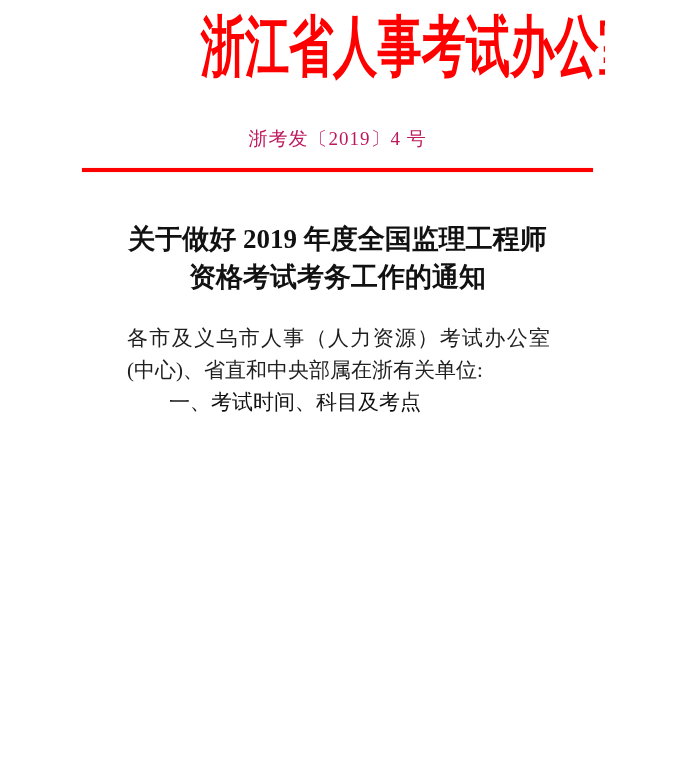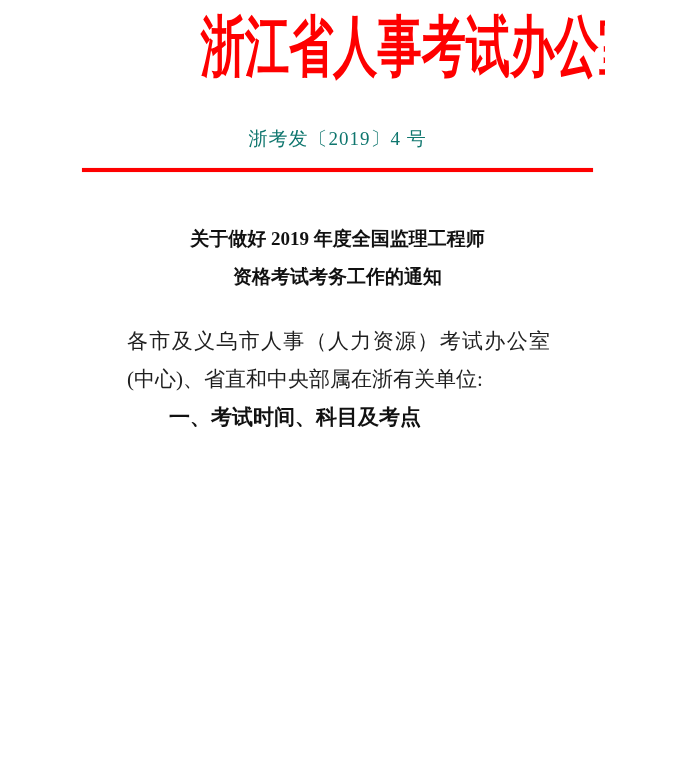--- a/index.html
+++ b/index.html
@@ -29,53 +29,53 @@
     white-space: nowrap;
     transform: scaleX(0.67);
     transform-origin: center;
     letter-spacing: 0px;
   }
   .doc-number {
     margin-top: 48px;
     text-align: center;
     font-size: 19px;
     line-height: 22px;
-    color: #0f766e;
+    color: #be185d;
     letter-spacing: 1px;
   }
   .red-rule {
     margin: 18px 12px 0 12px;
     height: 4px;
     background: #fe0000;
     box-shadow: 0 0 1px #ff6666;
   }
   
   .notice-title {
     margin-top: 48px;
     text-align: center;
     font-weight: bold;
-    font-size: 19px;
+    font-size: 27px;
     line-height: 38px;
     color: #111111;
   }
   
   .body-text {
     margin: 26px 55px 16px 57px;
     font-size: 21px;
-    line-height: 38px;
+    line-height: 32px;
     text-align: justify;
     color: #1f1f1f;
   }
   .para-indent {
     text-indent: 2em;
   }
   .section-heading {
     text-indent: 2em;
     font-family: "Liberation Sans", "DejaVu Sans", sans-serif;
-    font-weight: bold;
+    font-weight: normal;
     font-size: 21px;
     color: #111111;
   }
 </style>
 </head>
 <body>
 
 <div class="page">
 
   <div class="masthead">

